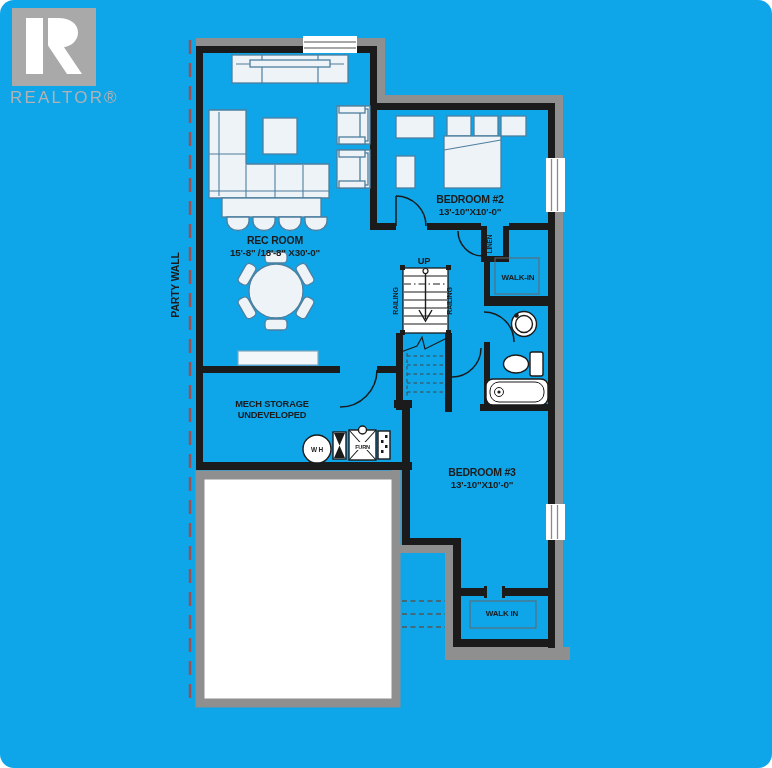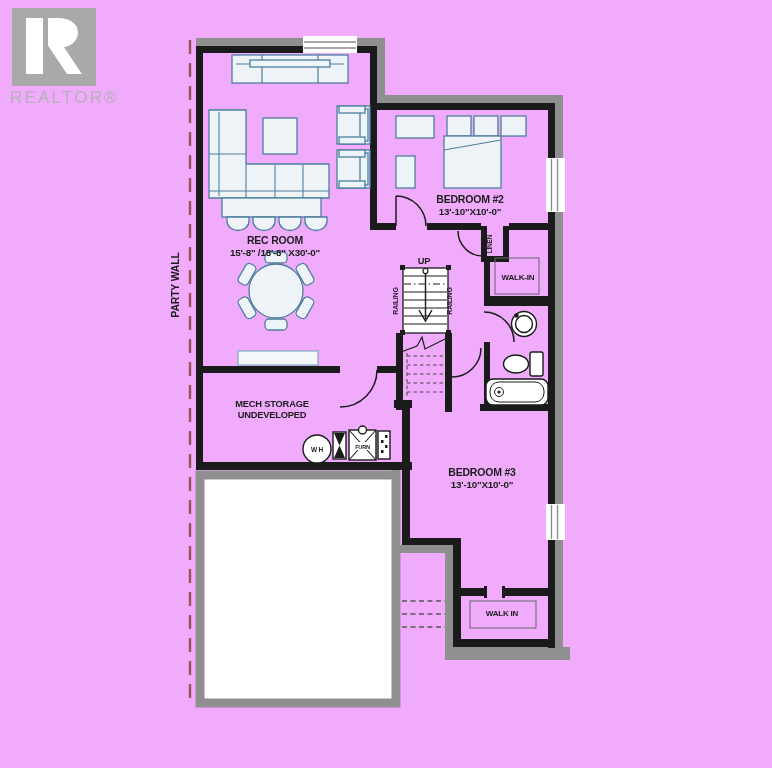--- a/index.html
+++ b/index.html
@@ -1,16 +1,16 @@
 <!DOCTYPE html>
 <html><head>
 <meta charset="utf-8">
 <style>
   html,body{margin:0;padding:0;background:#ffffff;}
-  .stage{position:relative;width:772px;height:768px;background:#f0abfc;overflow:hidden;}
+  .stage{position:relative;width:772px;height:768px;background:#0ea5e9;overflow:hidden;border-radius:14px;}
   svg{display:block;}
   .lbl{font-family:"Liberation Sans",sans-serif;font-weight:bold;fill:#1c1c1c;letter-spacing:-0.2px;}
   .s11{font-size:10.5px}.s10{font-size:9.8px}.s9{font-size:9.3px}
   .s8{font-size:8px}.s7{font-size:7px}.s65{font-size:6.5px}.s55{font-size:5.6px}
   .logo-txt{font-family:"Liberation Sans",sans-serif;font-weight:normal;fill:#b2b2b2;
             font-size:17px;letter-spacing:2.2px;}
   .wallB{fill:#1b1b1b;}
   .wallG{fill:#8f8f8f;}
   .furn{fill:#eef3f7;stroke:#4e7f9e;stroke-width:1.3;}
   .fix{fill:#ffffff;stroke:#1b1b1b;stroke-width:1.4;}

